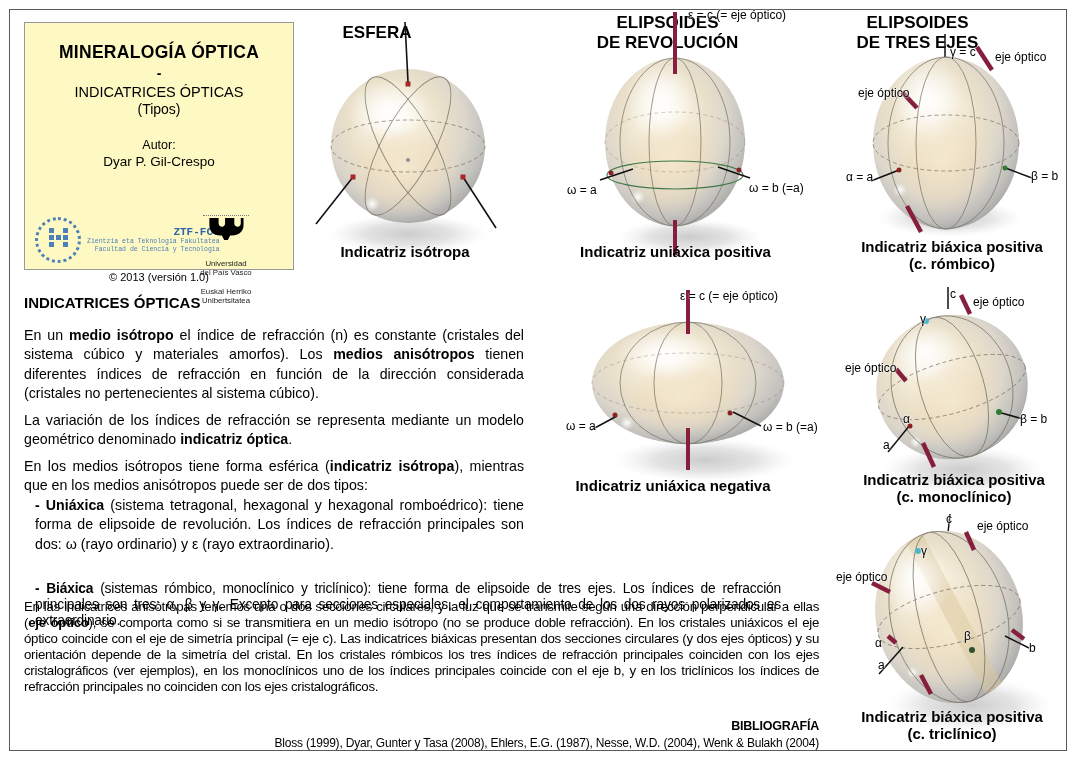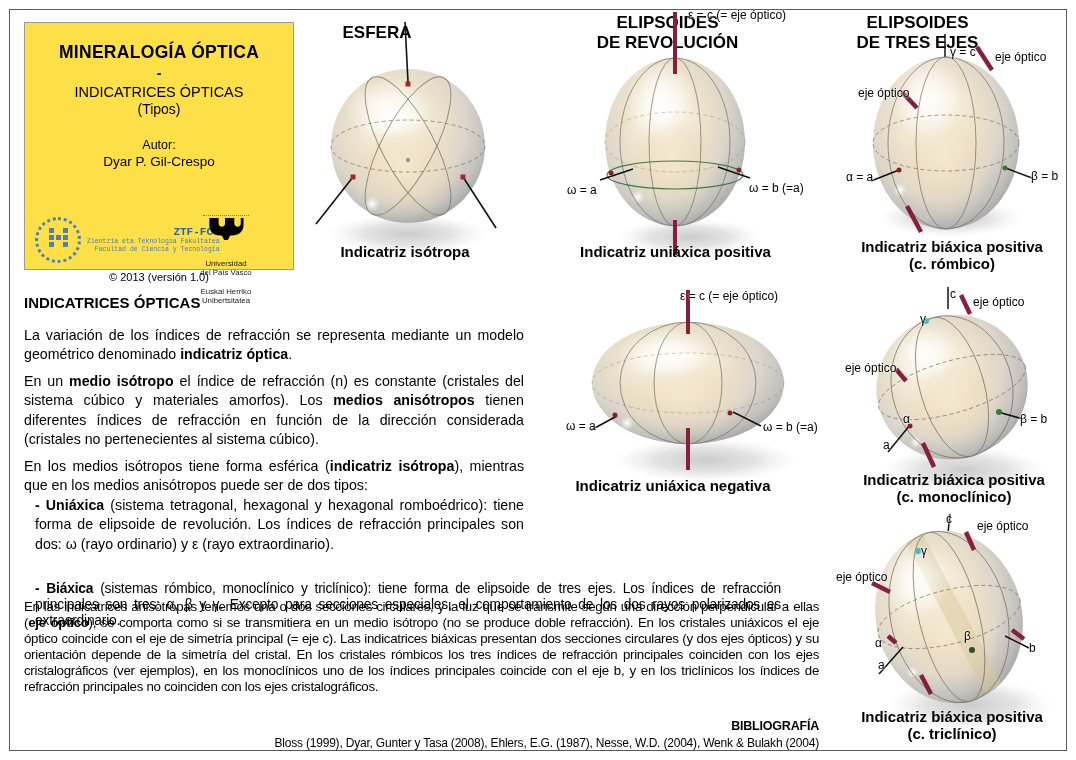--- a/index.html
+++ b/index.html
@@ -2,21 +2,21 @@
 <html><head>
 <meta charset="utf-8">
 <style>
   html,body{margin:0;padding:0;background:#fff;}
   .page{position:relative;width:1076px;height:760px;background:#fff;overflow:hidden;
         font-family:"Liberation Sans",sans-serif;color:#000;}
   .page-border{position:absolute;left:9px;top:9px;width:1056px;height:740px;border:1px solid #5a5a5a;}
 
   
   .title-box{position:absolute;left:24px;top:22px;width:268px;height:246px;border:1px solid #9a9a9a;
-             text-align:center;background:#fde047;}
+             text-align:center;background:#fef9c3;}
   .tb-title{margin-top:19px;font-size:17.5px;font-weight:bold;letter-spacing:.3px;}
   .tb-sep{font-size:14px;font-weight:bold;margin-top:2px;}
   .tb-sub1{font-size:14.5px;margin-top:3px;}
   .tb-sub2{font-size:14px;margin-top:1px;}
   .tb-autor{font-size:12.5px;margin-top:21px;}
   .tb-name{font-size:13.5px;margin-top:2px;}
   .tb-dept{font-size:12px;margin-top:3px;}
   .tb-logos{position:absolute;left:0;top:190px;width:100%;height:54px;}
   .ztf{position:absolute;left:10px;top:4px;display:flex;gap:6px;align-items:center;}
   .ztf-ring{width:40px;height:40px;border-radius:50%;border:3px dotted #4d7fb8;position:relative;flex:none;}
@@ -348,22 +348,22 @@
     <div>Indicatriz biáxica positiva</div>
     <div>(c. monoclínico)</div>
   </div>
   <div class="fig-caption" style="left:838px;top:708px;width:228px">
     <div>Indicatriz biáxica positiva</div>
     <div>(c. triclínico)</div>
   </div>
 
   <div class="text-a">
     <div class="body-heading">INDICATRICES ÓPTICAS</div>
+    <p class="para"><span>En un </span><b>medio isótropo</b><span> el índice de refracción (n) es constante (cristales del sistema cúbico y materiales amorfos). Los </span><b>medios anisótropos</b><span> tienen diferentes índices de refracción en función de la dirección considerada (cristales no pertenecientes al sistema cúbico).</span></p>
     <p class="para"><span>La variación de los índices de refracción se representa mediante un modelo geométrico denominado </span><b>indicatriz óptica</b><span>.</span></p>
-    <p class="para"><span>En un </span><b>medio isótropo</b><span> el índice de refracción (n) es constante (cristales del sistema cúbico y materiales amorfos). Los </span><b>medios anisótropos</b><span> tienen diferentes índices de refracción en función de la dirección considerada (cristales no pertenecientes al sistema cúbico).</span></p>
     <p class="para" style="margin-bottom:0"><span>En los medios isótropos tiene forma esférica (</span><b>indicatriz isótropa</b><span>), mientras que en los medios anisótropos puede ser de dos tipos:</span></p>
     <p class="para list-item" style="margin:0"><b>- Uniáxica</b><span> (sistema tetragonal, hexagonal y hexagonal romboédrico): tiene forma de elipsoide de revolución. Los índices de refracción principales son dos: ω (rayo ordinario) y ε (rayo extraordinario).</span></p>
   </div>
   <div class="text-b"><b>- Biáxica</b><span> (sistemas rómbico, monoclínico y triclínico): tiene forma de elipsoide de tres ejes. Los índices de refracción principales son tres: α, β y γ. Excepto para secciones especiales, el comportamiento de los dos rayos polarizados es extraordinario.</span></div>
   <div class="text-c"><span>En las indicatrices anisótropas tenemos una o dos secciones circulares, y la luz que se transmite según una dirección perpendicular a ellas (</span><b>eje óptico</b><span>), se comporta como si se transmitiera en un medio isótropo (no se produce doble refracción). En los cristales uniáxicos el eje óptico coincide con el eje de simetría principal (= eje c). Las indicatrices biáxicas presentan dos secciones circulares (y dos ejes ópticos) y su orientación depende de la simetría del cristal. En los cristales rómbicos los tres índices de refracción principales coinciden con los ejes cristalográficos (ver ejemplos), en los monoclínicos uno de los índices principales coincide con el eje b, y en los triclínicos los índices de refracción principales no coinciden con los ejes cristalográficos.</span></div>
 
   <div class="biblio">
     <div class="biblio-h">BIBLIOGRAFÍA</div>
     <div class="biblio-t">Bloss (1999), Dyar, Gunter y Tasa (2008), Ehlers, E.G. (1987), Nesse, W.D. (2004), Wenk &amp; Bulakh (2004)</div>
   </div>

